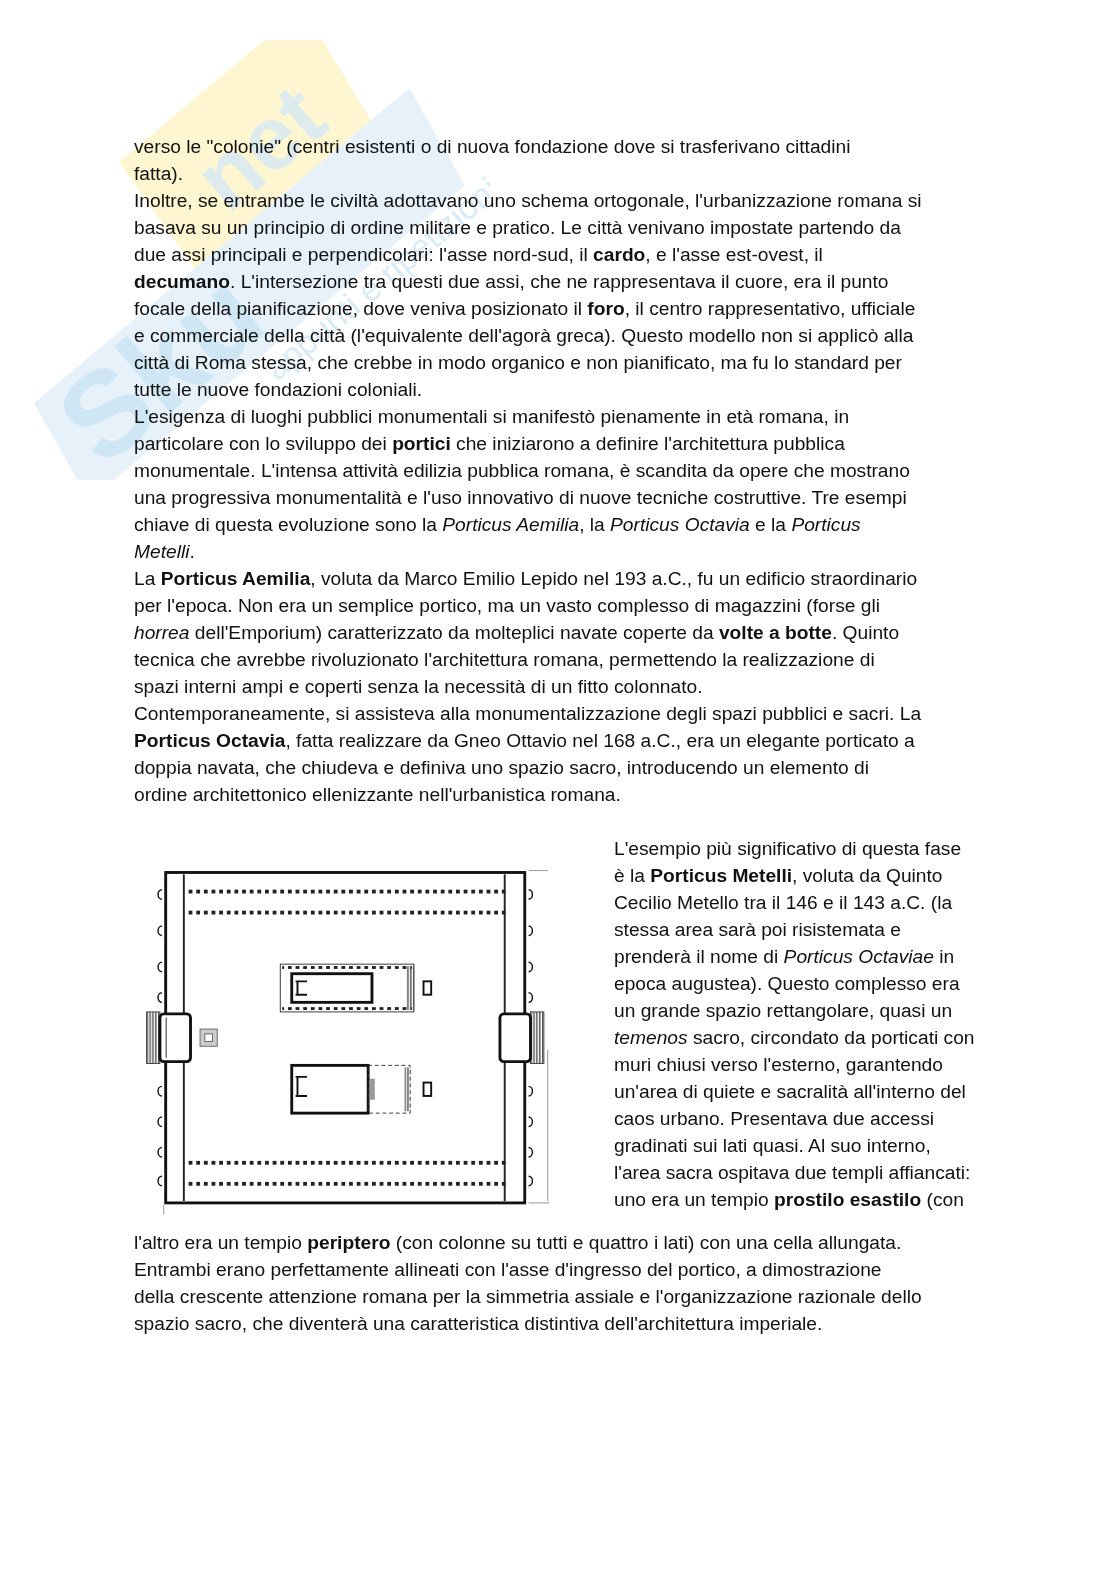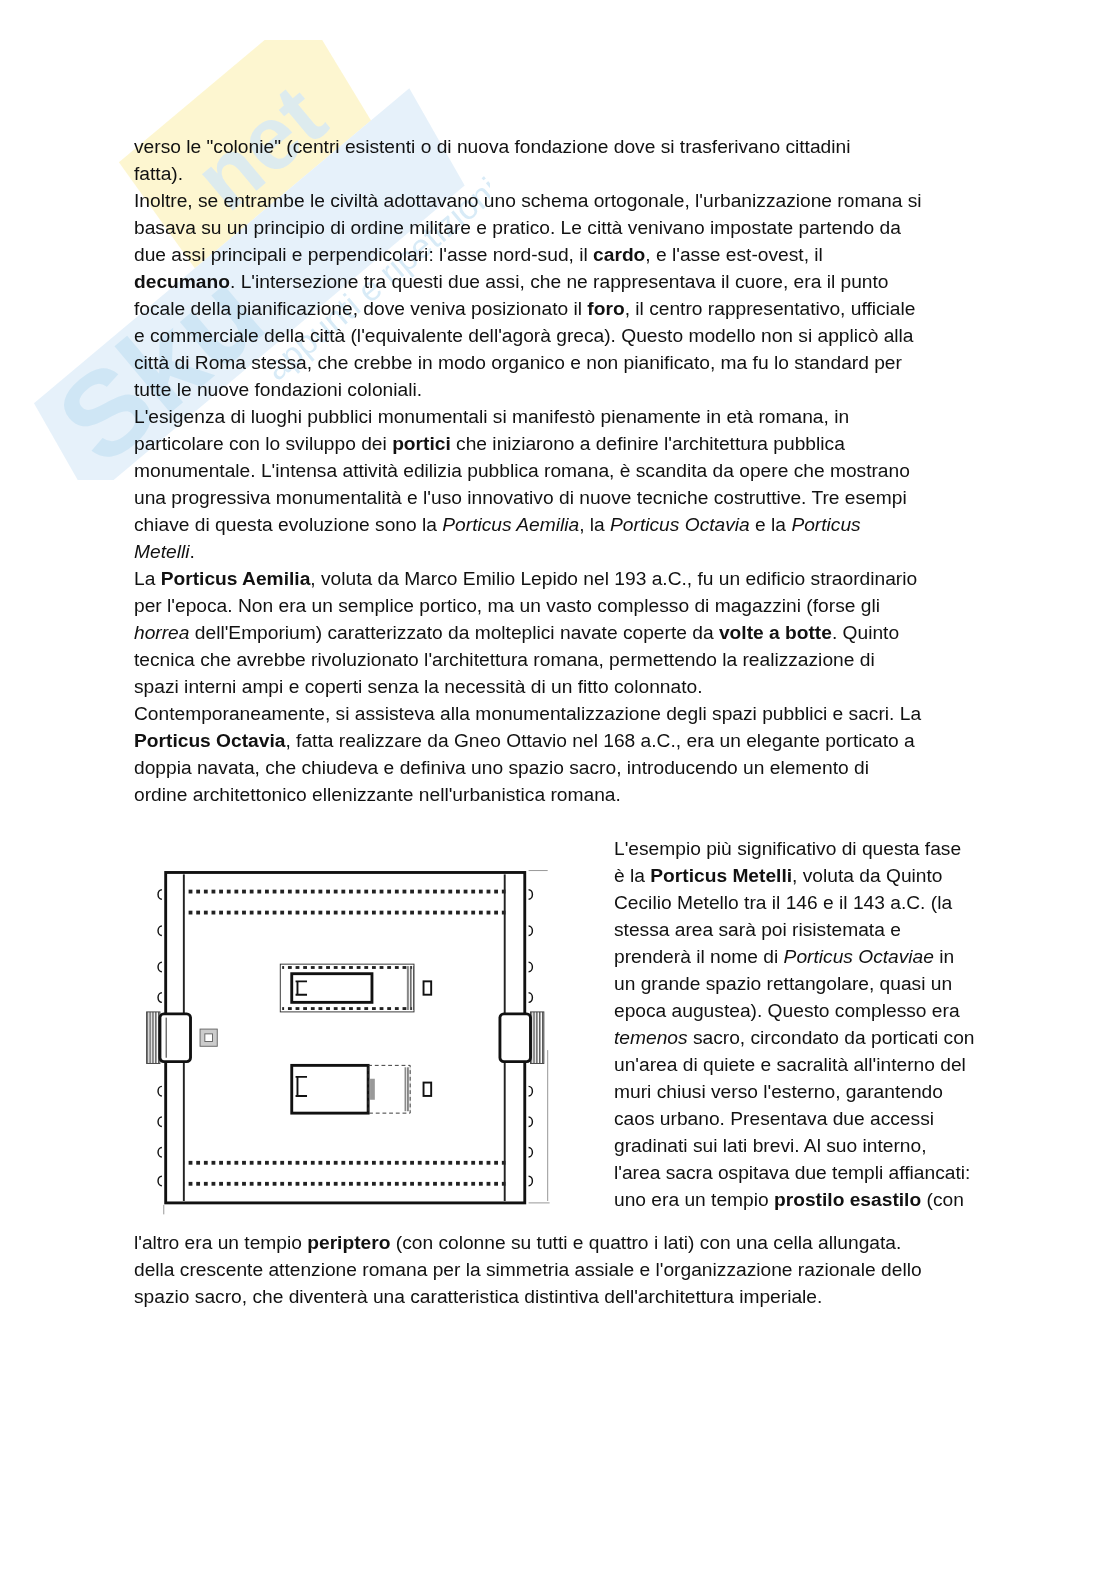--- a/index.html
+++ b/index.html
@@ -188,30 +188,31 @@
       <line x1="432" y1="220" x2="432" y2="378" stroke="#777" stroke-width="0.8"></line>
       <line x1="412" y1="380" x2="434" y2="380" stroke="#777" stroke-width="0.8"></line>
       <line x1="30" y1="382" x2="30" y2="392" stroke="#777" stroke-width="0.8"></line>
     </svg>
     <div class="side-text" id="side-text">
         <span class="line"><span>L'esempio più significativo di questa fase</span></span>
         <span class="line"><span>è la </span><b>Porticus Metelli</b><span>, voluta da Quinto</span></span>
         <span class="line"><span>Cecilio Metello tra il 146 e il 143 a.C. (la</span></span>
         <span class="line"><span>stessa area sarà poi risistemata e</span></span>
         <span class="line"><span>prenderà il nome di </span><i>Porticus Octaviae</i><span> in</span></span>
+        <span class="line"><span>epoca augustea). Questo complesso era</span></span>
         <span class="line"><span>un grande spazio rettangolare, quasi un</span></span>
-        <span class="line"><span>epoca augustea). Questo complesso era</span></span>
         <span class="line"><i>temenos</i><span> sacro, circondato da porticati con</span></span>
+        <span class="line"><span>muri chiusi verso l'esterno, garantendo</span></span>
         <span class="line"><span>un'area di quiete e sacralità all'interno del</span></span>
-        <span class="line"><span>muri chiusi verso l'esterno, garantendo</span></span>
         <span class="line"><span>caos urbano. Presentava due accessi</span></span>
-        <span class="line"><span>gradinati sui lati brevi. Al suo interno,</span></span>
+        <span class="line"><span>gradinati sui lati quasi. Al suo interno,</span></span>
         <span class="line"><span>l'area sacra ospitava due templi affiancati:</span></span>
         <span class="line"><span>uno era un tempio </span><b>prostilo esastilo</b><span> (con</span></span>
       </div>
   </div>
 
   <div class="after" id="closing">
       <span class="line"><span>l'altro era un tempio </span><b>periptero</b><span> (con colonne su tutti e quattro i lati) con una cella allungata.</span></span>
+      <span class="line"><span>Entrambi erano perfettamente allineati con l'asse d'ingresso del portico, a dimostrazione</span></span>
       <span class="line"><span>della crescente attenzione romana per la simmetria assiale e l'organizzazione razionale dello</span></span>
       <span class="line"><span>spazio sacro, che diventerà una caratteristica distintiva dell'architettura imperiale.</span></span>
     </div>
 </div>
 
 </body></html>

